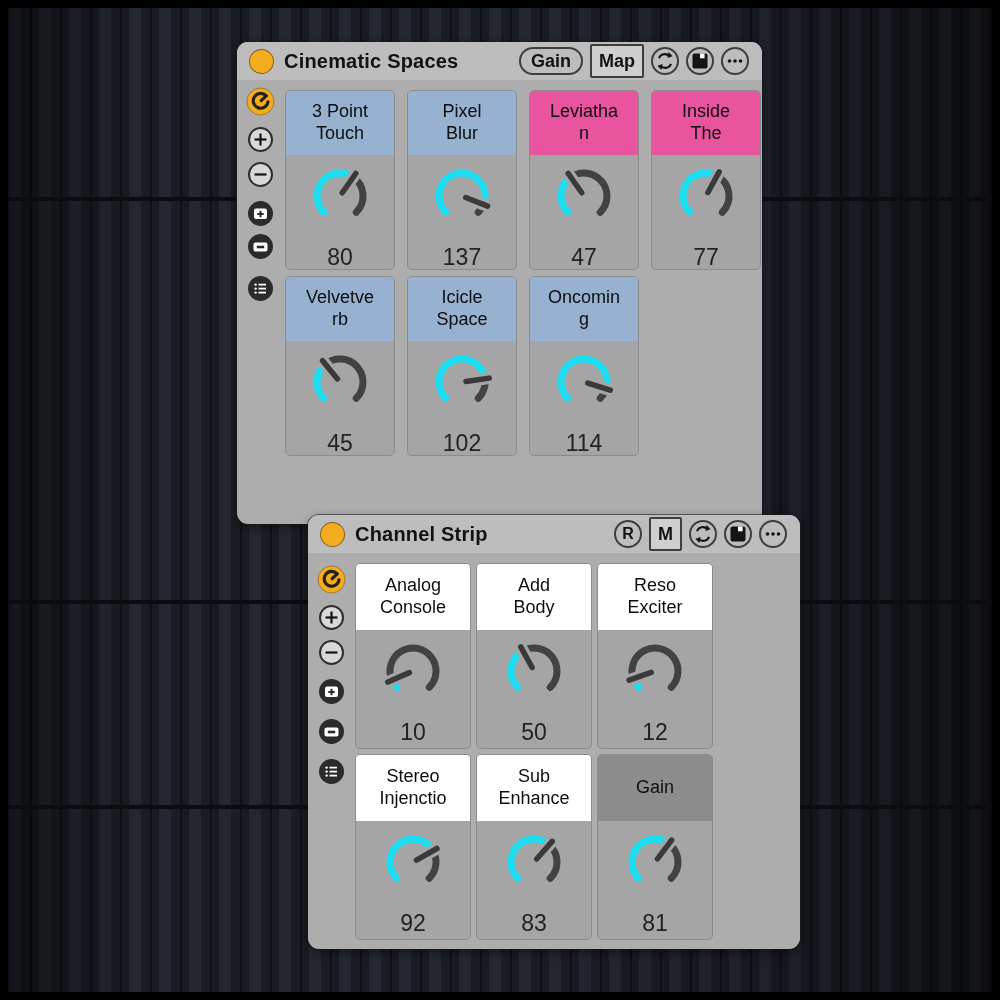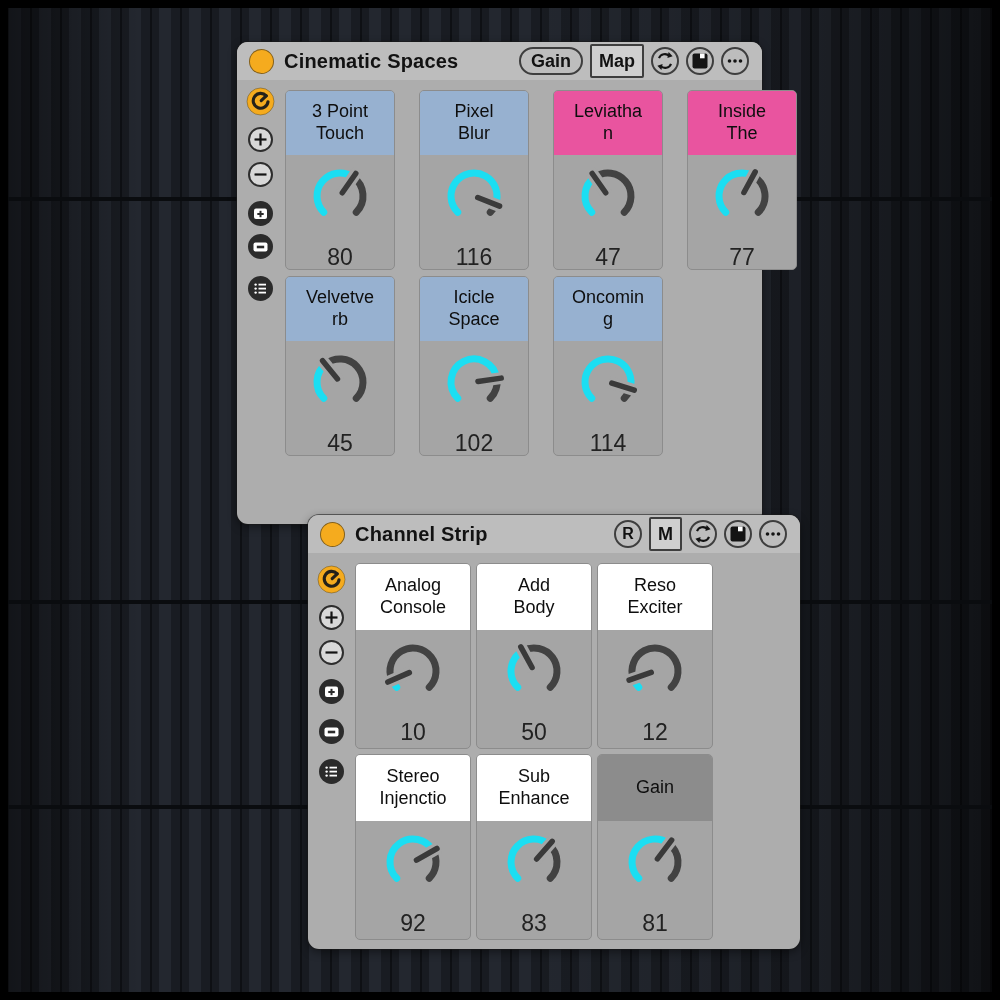--- a/index.html
+++ b/index.html
@@ -128,40 +128,40 @@
     <circle cx="7.6" cy="8.6" r="1.2" stroke="none"></circle>
               <line x1="10.5" y1="8.6" x2="18" y2="8.6" stroke-width="1.8"></line>
     <circle cx="7.6" cy="12.6" r="1.2" stroke="none"></circle>
               <line x1="10.5" y1="12.6" x2="18" y2="12.6" stroke-width="1.8"></line>
     <circle cx="7.6" cy="16.6" r="1.2" stroke="none"></circle>
               <line x1="10.5" y1="16.6" x2="18" y2="16.6" stroke-width="1.8"></line>
     </g>
           </svg>
         </div>
       </div>
-    <div class="grid" style="left:48px;top:48px;grid-template-columns:repeat(4,110px);grid-auto-rows:180px;gap:6px 24px;">
+    <div class="grid" style="left:48px;top:48px;grid-template-columns:repeat(4,110px);grid-auto-rows:180px;gap:6px 12px;">
         <div class="cell">
           <div class="cell-label" style="background: rgb(151, 177, 208);">3 Point<br>Touch</div>
           <div class="knob"><svg width="64" height="64" viewBox="0 0 64 64">
               <path d="M 45.22 13.18 A 23 23 0 0 1 48.26 48.26" stroke="#424242" stroke-width="7" fill="none" stroke-linecap="round"></path>
               <path d="M 15.74 48.26 A 23 23 0 0 1 45.22 13.18" stroke="#1bdef2" stroke-width="7" fill="none" stroke-linecap="round"></path>
               <line x1="32.57" y1="31.18" x2="49.53" y2="7.04" stroke="#a5a5a5" stroke-width="12"></line>
               <line x1="34.30" y1="28.73" x2="47.80" y2="9.50" stroke="#3a3a3a" stroke-width="5.5" stroke-linecap="round"></line>
             </svg></div>
           <div class="cell-value">80</div>
         </div>
         <div class="cell">
           <div class="cell-label" style="background: rgb(151, 177, 208);">Pixel<br>Blur</div>
           <div class="knob"><svg width="64" height="64" viewBox="0 0 64 64">
               <path d="M 53.38 40.47 A 23 23 0 0 1 48.26 48.26" stroke="#424242" stroke-width="7" fill="none" stroke-linecap="round"></path>
               <path d="M 15.74 48.26 A 23 23 0 1 1 53.38 40.47" stroke="#1bdef2" stroke-width="7" fill="none" stroke-linecap="round"></path>
               <line x1="32.93" y1="32.37" x2="60.36" y2="43.23" stroke="#a5a5a5" stroke-width="12"></line>
               <line x1="35.72" y1="33.47" x2="57.57" y2="42.13" stroke="#3a3a3a" stroke-width="5.5" stroke-linecap="round"></line>
             </svg></div>
-          <div class="cell-value">116</div>
+          <div class="cell-value">137</div>
         </div>
         <div class="cell">
           <div class="cell-label" style="background: rgb(233, 84, 159);">Leviatha<br>n</div>
           <div class="knob"><svg width="64" height="64" viewBox="0 0 64 64">
               <path d="M 18.78 13.18 A 23 23 0 0 1 48.26 48.26" stroke="#424242" stroke-width="7" fill="none" stroke-linecap="round"></path>
               <path d="M 15.74 48.26 A 23 23 0 0 1 18.78 13.18" stroke="#1bdef2" stroke-width="7" fill="none" stroke-linecap="round"></path>
               <line x1="31.43" y1="31.18" x2="14.47" y2="7.04" stroke="#a5a5a5" stroke-width="12"></line>
               <line x1="29.70" y1="28.73" x2="16.20" y2="9.50" stroke="#3a3a3a" stroke-width="5.5" stroke-linecap="round"></line>
             </svg></div>
           <div class="cell-value">47</div>

